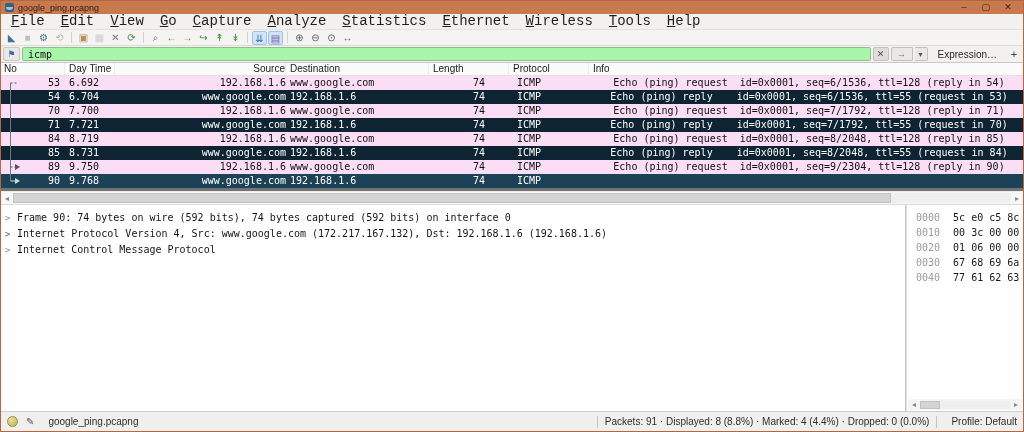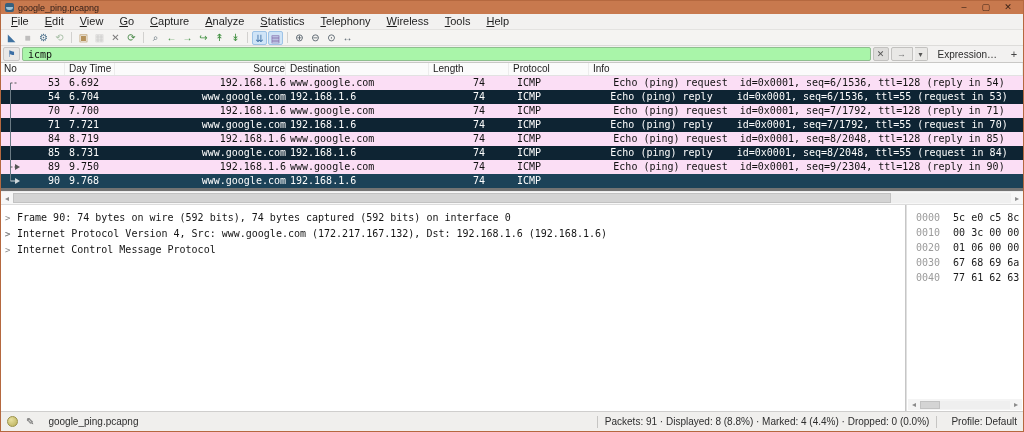--- a/index.html
+++ b/index.html
@@ -9,21 +9,21 @@
   
   .titlebar { height:13px; background:#c8794e; display:flex; align-items:center; padding:0 4px; flex:0 0 auto; }
   .ws-appicon { width:9px; height:9px; background:#35607e; border-radius:2px; margin-right:4px; position:relative; }
   .ws-appicon::after { content:""; position:absolute; left:1px; top:4px; width:7px; height:3px; background:#9fc4d8; border-radius:0 0 3px 3px; }
   .title-text { font-size:9px; color:#33201a; letter-spacing:0; }
   .titlebar-spacer { flex:1; }
   .win-btn { width:22px; text-align:center; font-size:9px; color:#3c2317; line-height:13px; cursor:default; }
 
   
   .menubar { height:16px; background:#f2f1f0; border-bottom:1px solid #e3e2e0; display:flex; align-items:center; padding-left:2px; flex:0 0 auto; }
-  .menu-item { display:inline-block; font-size:11px; color:#1f1f1f; padding:0 8px; line-height:15px; }
+  .menu-item { display:inline-block; font-size:14px; color:#1f1f1f; padding:0 8px; line-height:15px;font-family:Liberation Mono, monospace; }
   .menu-item::first-letter { text-decoration:underline; }
 
   
   .toolbar { height:16px; background:#f5f4f2; border-bottom:1px solid #dddcda; display:flex; align-items:center; padding-left:3px; gap:1px; flex:0 0 auto; }
   .tool-icon { width:15px; height:14px; font-size:10px; line-height:14px; text-align:center; border-radius:2px; }
   .tool-icon.active { background:#cfe4f7; border:1px solid #9ec3e6; }
   .tool-icon.dim { opacity:.5; }
   .tool-sep { width:1px; height:11px; background:#d2d1cf; margin:0 3px; }
 
   
@@ -96,21 +96,21 @@
 
   <div class="menubar">
 
   <span class="menu-item">File</span>
       <span class="menu-item">Edit</span>
       <span class="menu-item">View</span>
       <span class="menu-item">Go</span>
       <span class="menu-item">Capture</span>
       <span class="menu-item">Analyze</span>
       <span class="menu-item">Statistics</span>
-      <span class="menu-item">Telephony</span>
+      <span class="menu-item">Ethernet</span>
       <span class="menu-item">Wireless</span>
       <span class="menu-item">Tools</span>
       <span class="menu-item">Help</span>
     </div>
 
   <div class="toolbar">
 
   <span class="tool-icon" style="color: rgb(63, 114, 160);">◣</span>
       <span class="tool-icon dim" style="color: rgb(138, 138, 138);">■</span>
       <span class="tool-icon" style="color: rgb(74, 111, 138);">⚙</span>

